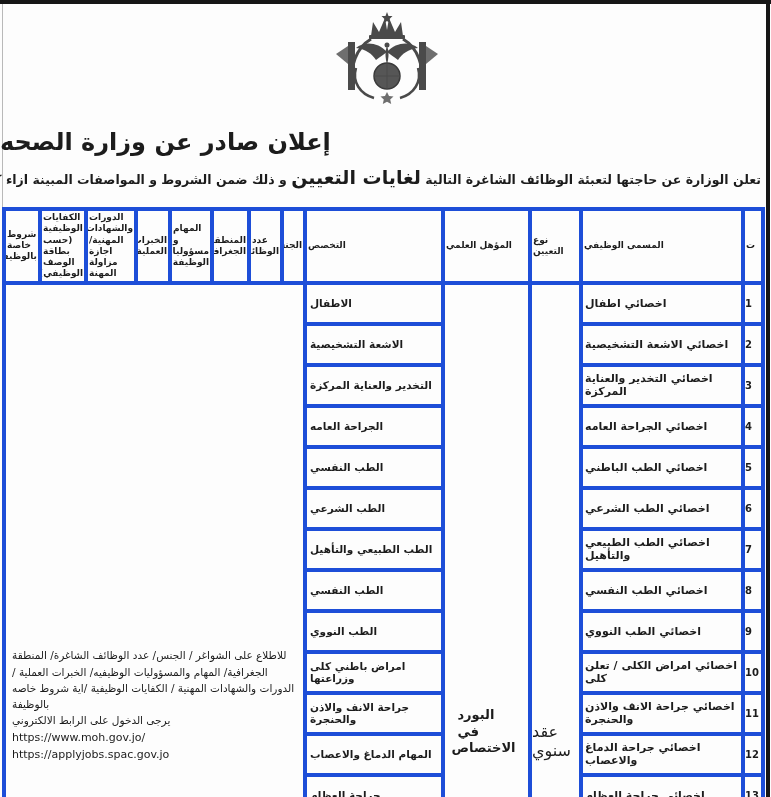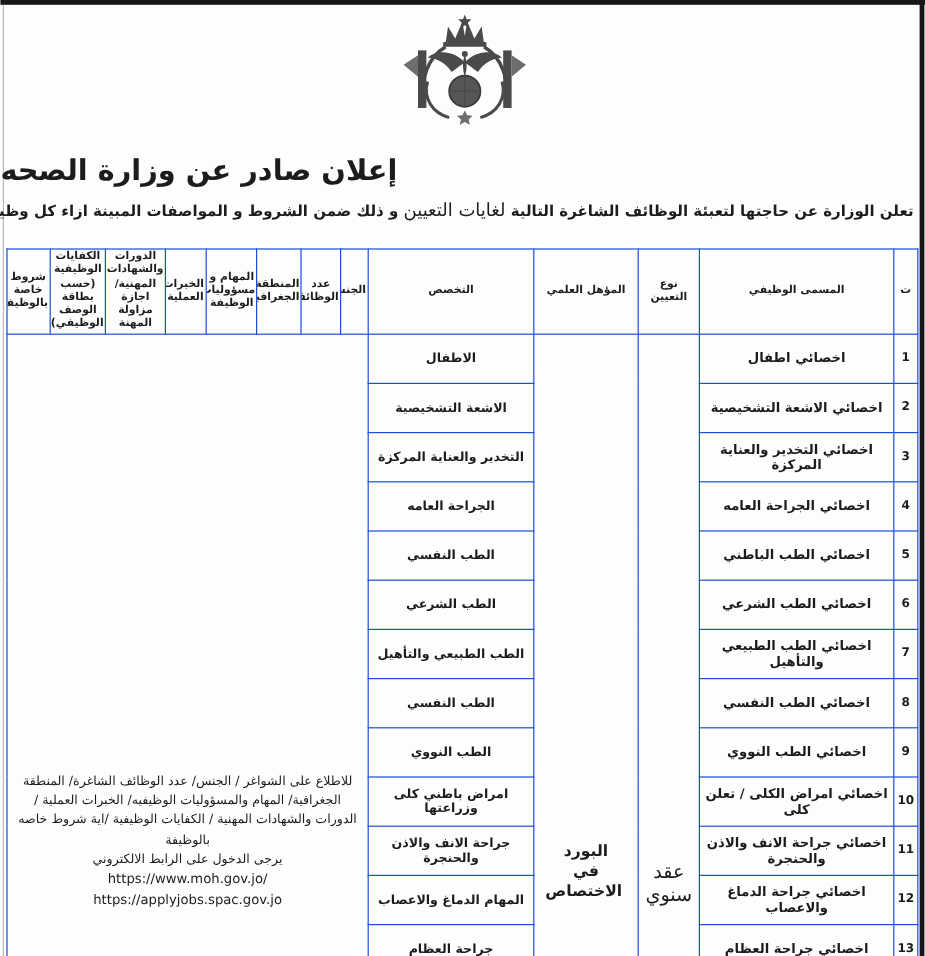--- a/index.html
+++ b/index.html
@@ -22,31 +22,31 @@
 
   
   .main-title {
     position:absolute; top:128px; right:0; width:771px;
     text-align:left; font-size:24px; font-weight:bold; letter-spacing:-0.5px;
   }
   .sub-title {
     position:absolute; top:166px; right:10px; width:752px;
     text-align:center; font-size:12.5px; font-weight:bold; white-space:nowrap;
   }
-  .sub-title .hl { font-size:15px; font-weight:normal; }
+  .sub-title .hl { font-size:19px; font-weight:bold; }
 
   
   table.jobs {
     position:absolute; top:207px; right:6px;
     width:759px; border-collapse:collapse; table-layout:fixed;
     direction:rtl;
   }
   table.jobs th, table.jobs td {
-    border:1px solid #1d4ed8;
-    text-align:center; vertical-align:middle;
+    border:4px solid #1d4ed8;
+    text-align:left; vertical-align:middle;
     font-weight:bold; color:#1c1c1c;
     overflow:hidden;
   }
   table.jobs thead tr { height:58px; }
   table.jobs th { font-size:9px; line-height:1.25; padding:1px; background:#fdfdfd; }
   th.big-h { font-size:10.5px; }
   table.jobs tbody tr { height:41px; }
   td.num  { font-size:10px; }
   td.job  { font-size:11px; padding:0 2px; }
   td.spec { font-size:10.5px; padding:0 3px;margin-left:44px; }

